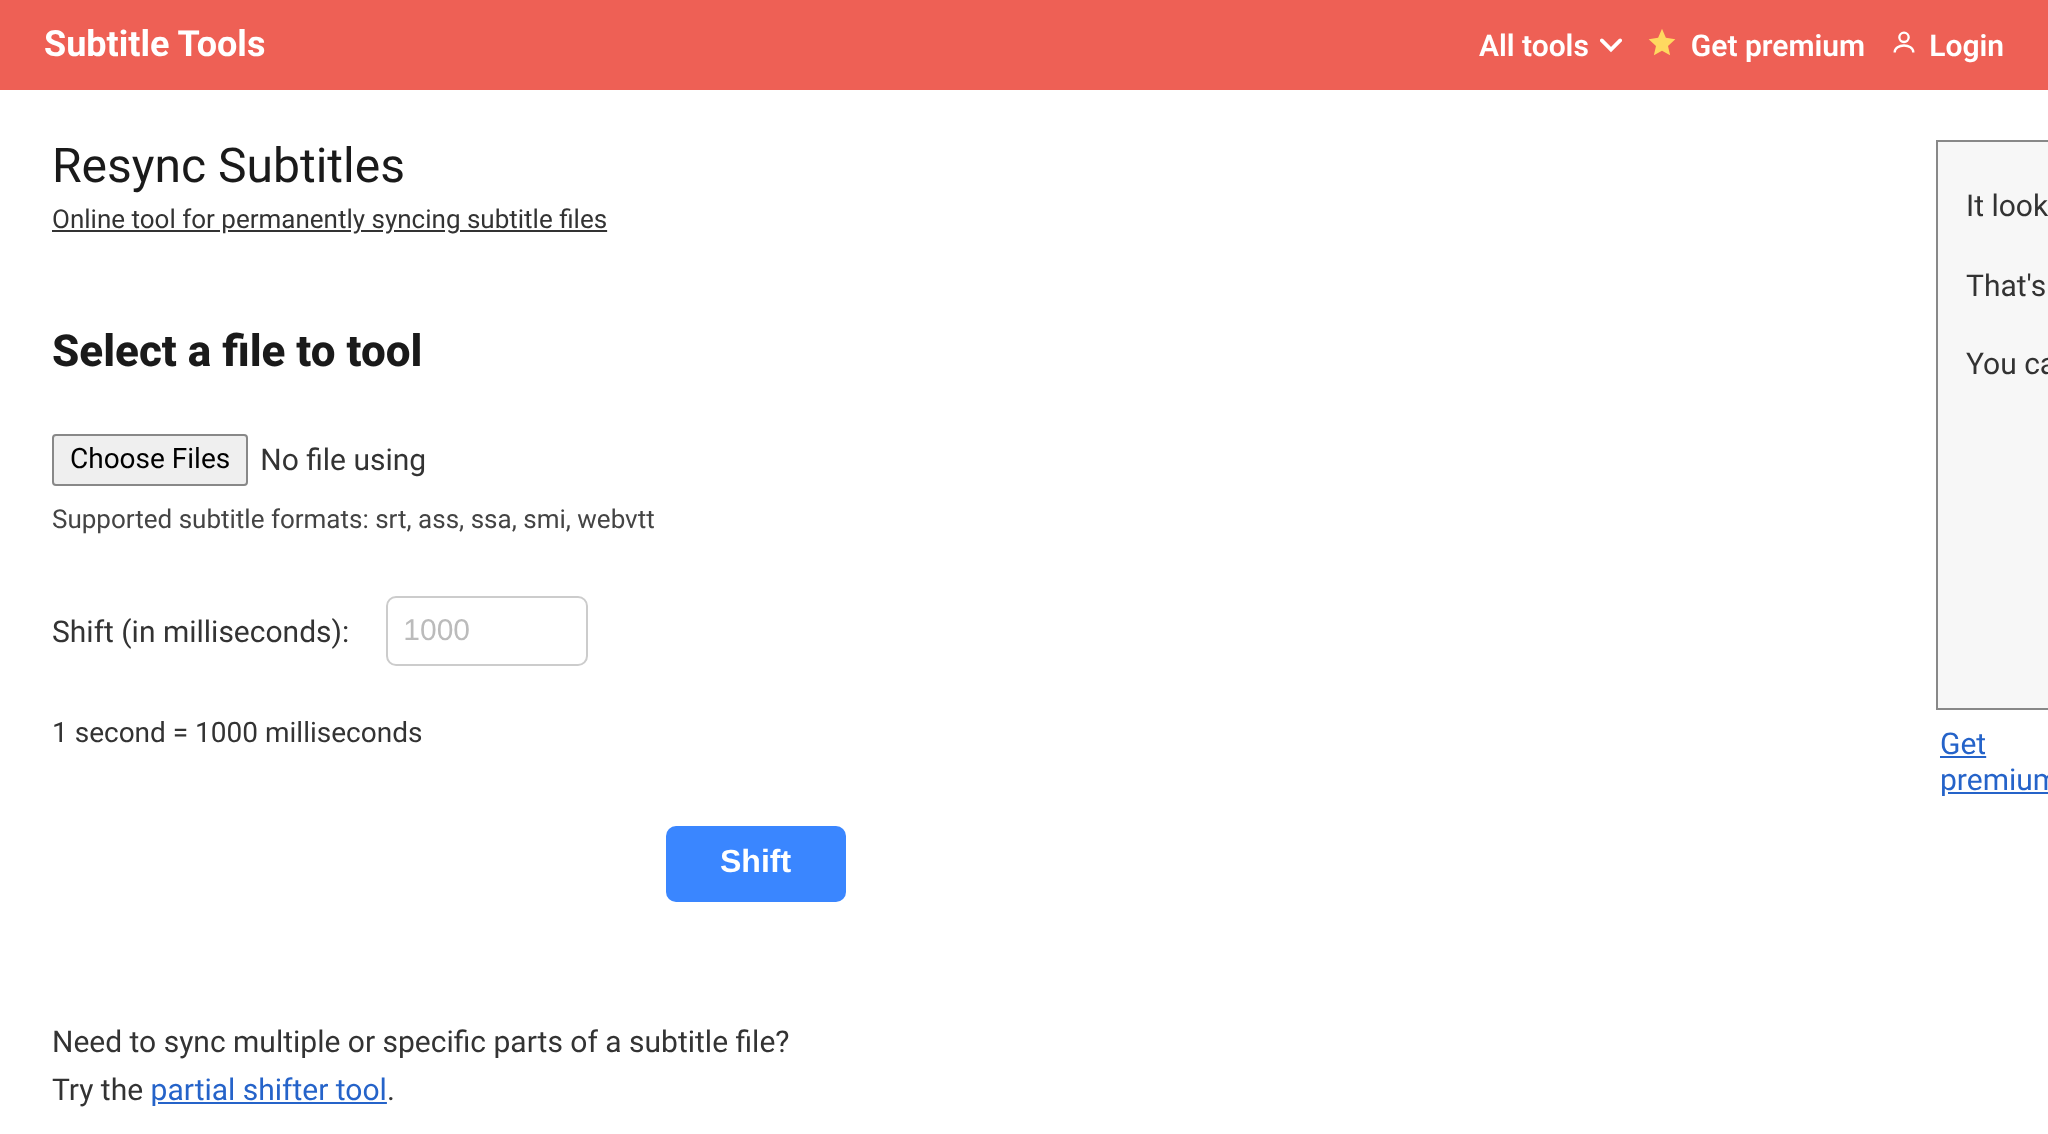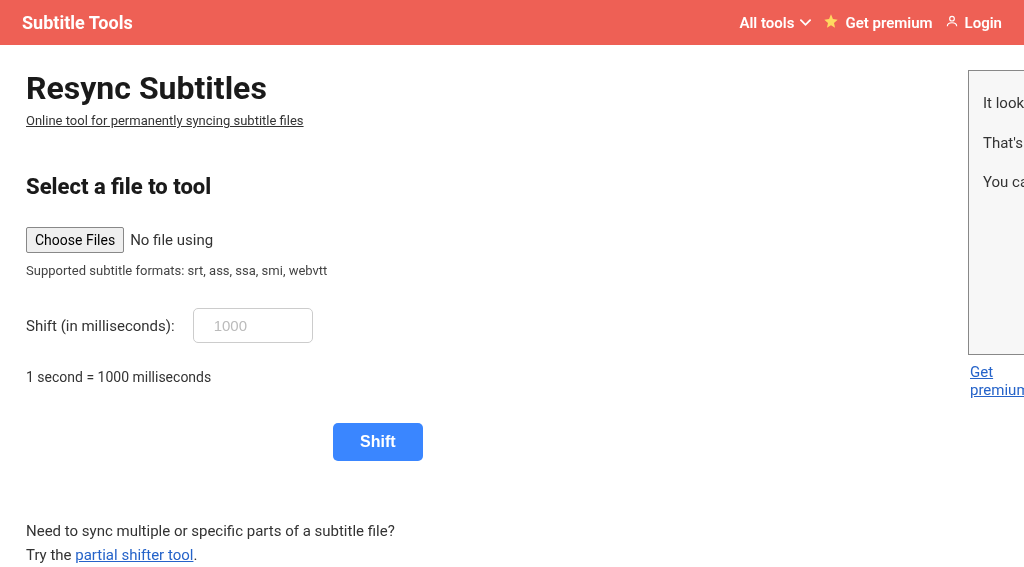--- a/index.html
+++ b/index.html
@@ -54,22 +54,22 @@
     }
     .chevron-icon svg {
       width: 11px;
       height: 11px;
     }
     .main {
       padding: 24px 26px;
       position: relative;
     }
     .page-title {
-      font-size: 32px;
-      font-weight: 700;
+      font-size: 24px;
+      font-weight: 400;
       color: #1a1a1a;
       margin-bottom: 6px;
     }
     .page-subtitle {
       font-size: 13px;
       color: #333;
       margin-bottom: 46px;
       text-decoration: underline;
     }
     .section-title {
@@ -108,23 +108,23 @@
       gap: 18px;
       margin-bottom: 26px;
     }
     .shift-label {
       font-size: 15px;
       color: #333;
     }
     .shift-input {
       border: 1px solid #ccc;
       border-radius: 5px;
-      padding: 8px 20px;
-      font-size: 15px;
-      width: 120px;
+      padding: 8px 8px;
+      font-size: 15px;
+      width: 101px;
       color: #333;
     }
     .shift-input::placeholder {
       color: #bbb;
     }
     .conversion-hint {
       font-size: 14px;
       color: #333;
       margin-bottom: 38px;
     }

